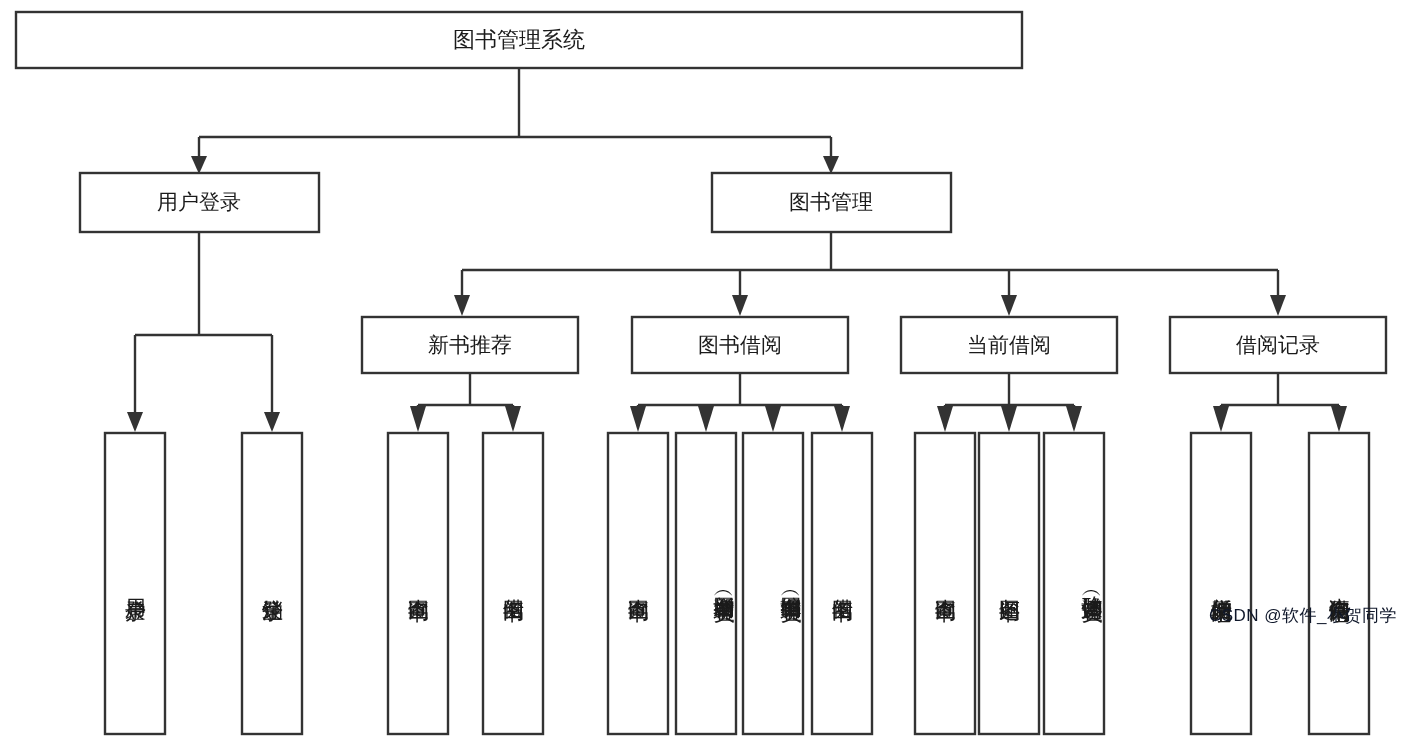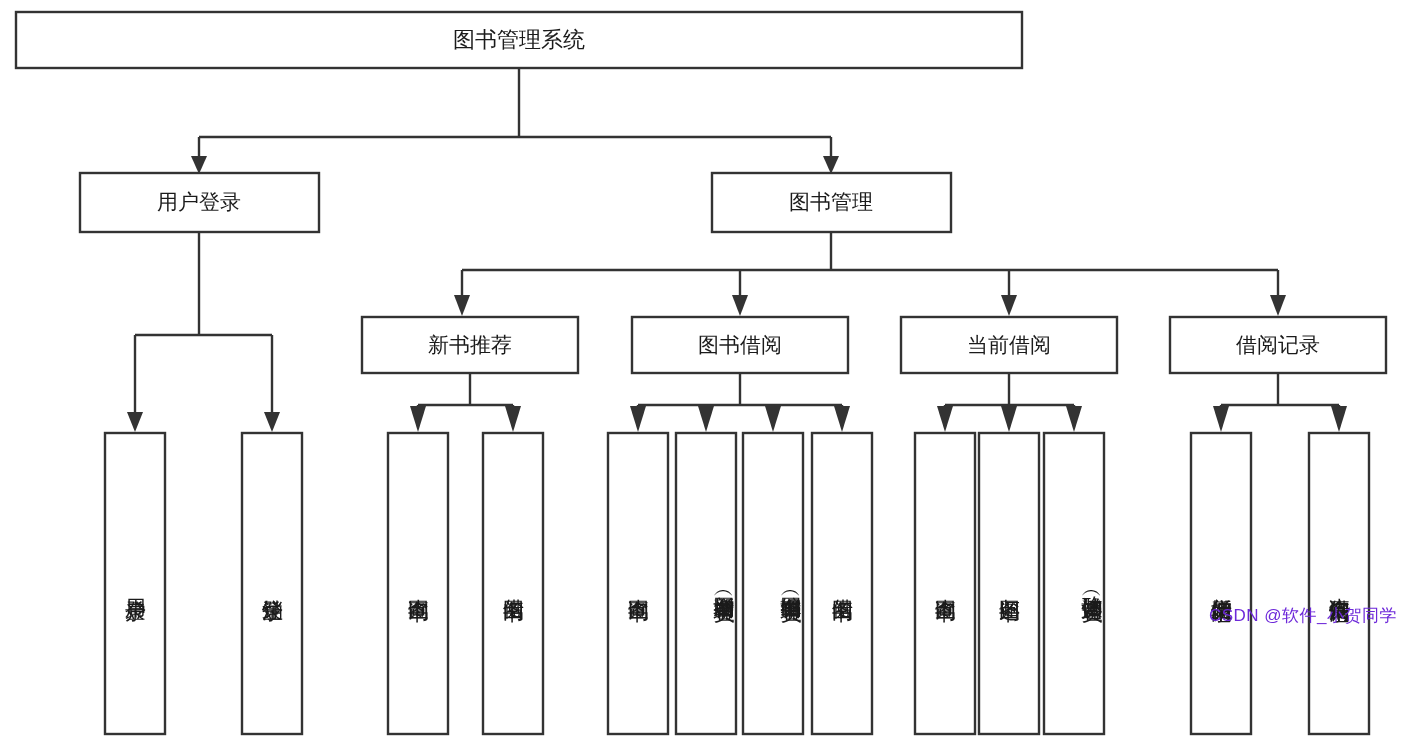--- a/index.html
+++ b/index.html
@@ -71,21 +71,21 @@
     justify-content: center;
     pointer-events: none;
     user-select: none;
   }
   .watermark {
     position: absolute;
     right: 8px;
     bottom: 6px;
     font-family: "Liberation Sans", "DejaVu Sans", sans-serif;
     font-size: 17px;
-    color: #6d28d9;
+    color: #0f172a;
     letter-spacing: 0.5px;
     white-space: nowrap;
   }
 </style>
 </head>
 <body>
 
 <div id="diagram-root">
 
   <svg id="tree-svg" viewBox="0 0 1405 747" xmlns="http://www.w3.org/2000/svg">

